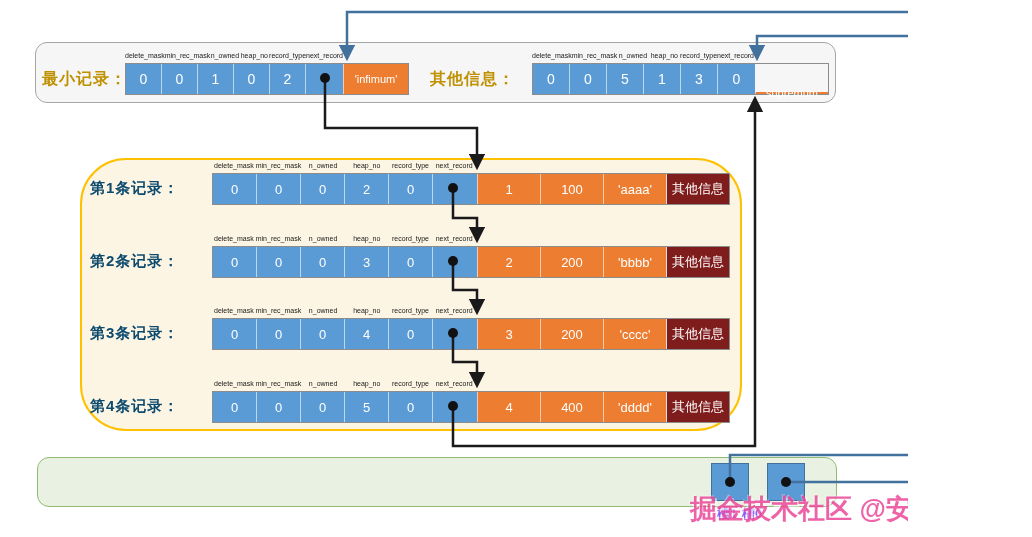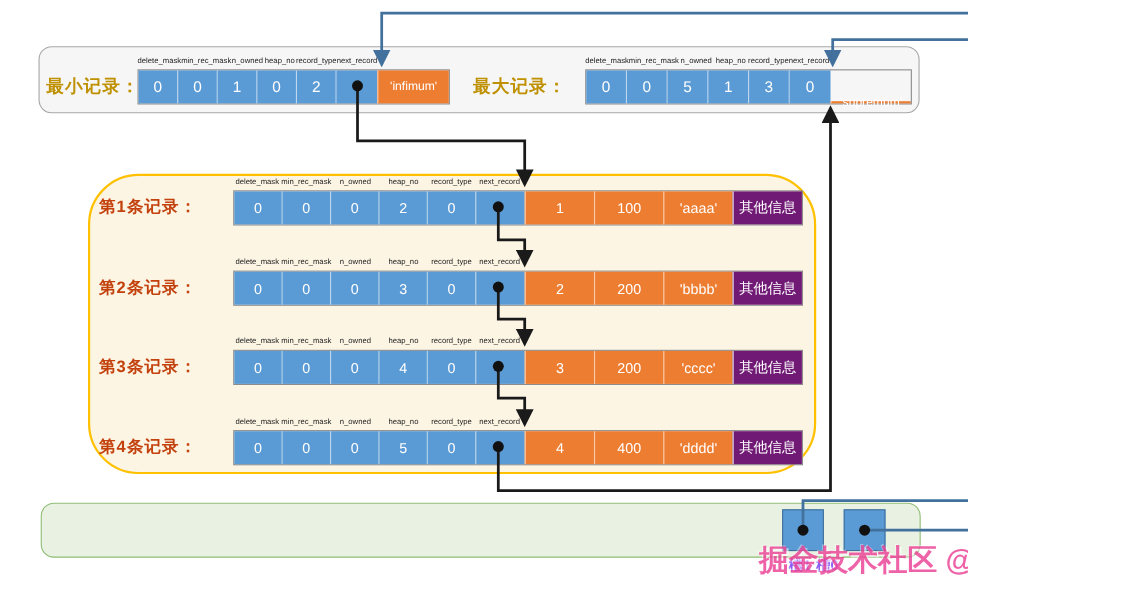--- a/index.html
+++ b/index.html
@@ -1,44 +1,44 @@
 <!DOCTYPE html>
 <html><head>
 <meta charset="utf-8">
 <style>
   html,body{margin:0;padding:0;background:#fff;font-family:"Liberation Sans","DejaVu Sans",sans-serif;}
-  .canvas{position:relative;width:880px;height:537px;background:#fff;overflow:hidden;}
+  .canvas{position:relative;width:880px;height:537px;background:#fff;overflow:hidden;padding-left:28px;}
   .abs{position:absolute;}
 
   
   .sys-panel{left:35px;top:42px;width:801px;height:61px;background:#f6f6f6;
              border:1.5px solid #a6a6a6;border-radius:12px;box-sizing:border-box;}
   .user-panel{left:80px;top:158px;width:662px;height:273px;background:#fdf5e4;
               border:2px solid #ffc000;border-radius:46px;box-sizing:border-box;}
   .dir-panel{left:37px;top:457px;width:800px;height:50px;background:#e9f2e2;
              border:1.5px solid #8fbc74;border-radius:12px;box-sizing:border-box;}
 
   
   .gold-label{color:#bf9000;font-weight:700;font-size:16px;letter-spacing:1px;white-space:nowrap;}
-  .rec-label{position:absolute;left:90px;top:calc(var(--t)*1px + 6px);color:#c2410c;
+  .rec-label{position:absolute;left:90px;top:calc(var(--t)*1px + 6px);color:#0c4a6e;
              font-weight:700;font-size:15px;letter-spacing:1px;white-space:nowrap;}
 
   
   .hdr-row{display:flex;font-size:7px;color:#1a1a1a;}
   .hdr-row span{flex:1;text-align:center;white-space:nowrap;overflow:visible;}
   .rec-row .hdr-row{position:absolute;left:212px;top:calc(var(--t)*1px - 11px);width:264px;}
 
   
   .cells{display:flex;height:30px;border:1px solid #8c8c8c;box-sizing:content-box;}
   .rec-row .cells{position:absolute;left:212px;top:calc(var(--t)*1px);}
   .cell{display:flex;align-items:center;justify-content:center;color:#fff;font-size:14px;box-sizing:border-box;}
   .cell.blue{background:#5b9bd5;border-right:1px solid #bdd7ee;}
   .cell.blue.last{border-right:none;}
   .cell.orange{background:#ed7d31;border-left:1px solid #f7cbad;}
-  .cell.gray{background:#701a75;border-left:1px solid #e0e0e0;font-size:13px;}
+  .cell.gray{background:#7f1d1d;border-left:1px solid #e0e0e0;font-size:13px;}
   .cell.qm{font-size:11px;}
   .w36{width:36px;} .w37{width:37px;} .w44{width:44px;} .w63{width:63px;} .w65{width:65px;text-align:right;} .w73{width:73px;margin-top:28px;}
   .rc .cell{font-size:13px;}
 
   
   .slot{width:38px;height:38px;background:#5b9bd5;border:1px solid #41719c;box-sizing:border-box;}
   .slot-label{font-size:13px;font-weight:700;color:#8b5cf6;white-space:nowrap;}
 
   
   .watermark{left:690px;top:491px;font-size:27px;font-weight:700;color:#ec4899;opacity:.85;
@@ -66,21 +66,21 @@
   <div class="abs cells" style="left:125px;top:63px">
     <div class="cell blue w36">0</div>
     <div class="cell blue w36">0</div>
     <div class="cell blue w36">1</div>
     <div class="cell blue w36">0</div>
     <div class="cell blue w36">2</div>
     <div class="cell blue w37 last"></div>
     <div class="cell orange w65 qm">'infimum'</div>
   </div>
 
-  <div class="abs gold-label" style="left:430px;top:69px">最大记录：</div>
+  <div class="abs gold-label" style="left:430px;top:69px">其他信息：</div>
   <div class="abs hdr-row" style="left:532px;top:52px;width:222px">
     <span>delete_mask</span>
     <span>min_rec_mask</span>
     <span>n_owned</span>
     <span>heap_no</span>
     <span>record_type</span>
     <span>next_record</span>
   </div>
   <div class="abs cells" style="left:532px;top:63px">
     <div class="cell blue w37">0</div>

